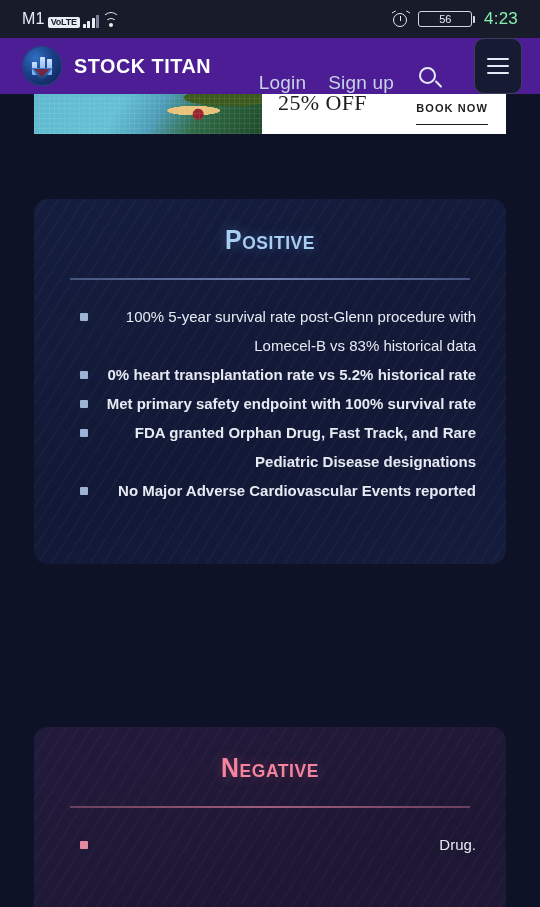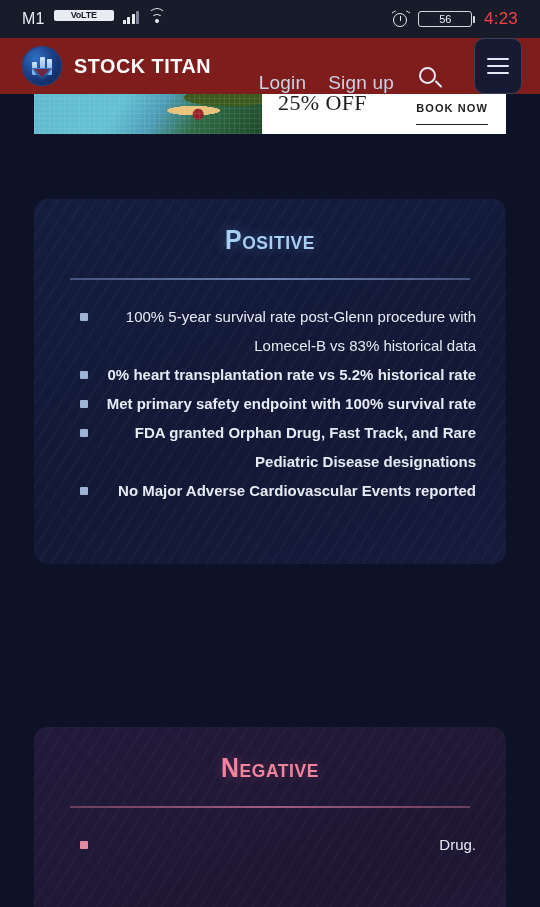--- a/index.html
+++ b/index.html
@@ -21,27 +21,27 @@
     height:38px;
     background:#181c2a;
     display:flex;
     align-items:center;
     padding:0 22px;
     color:#e9ecf3;
     font-size:16px;
     position:relative;
     z-index:40;
   }
-  .sb-left { display:flex; align-items:flex-start; gap:9px; }
+  .sb-left { display:flex; align-items:flex-end; gap:3px; }
   .sb-right { margin-left:auto; display:flex; align-items:center; gap:9px; }
   .carrier { font-size:16px; letter-spacing:.2px; color:#e9ecf3; }
   .volte {
     background:#e9ecf3; color:#181c2a;
     font-size:9px; font-weight:bold;
-    border-radius:2px; padding:1px 17px;
+    border-radius:2px; padding:1px 3px;
     line-height:1.05; letter-spacing:-.2px;
   }
   .bars { display:flex; align-items:flex-end; gap:1.5px; height:14px; }
   .bars i { width:3px; background:#e9ecf3; border-radius:.5px; display:block; }
   .bars i:nth-child(1){height:4px}
   .bars i:nth-child(2){height:7px}
   .bars i:nth-child(3){height:10px}
   .bars i:nth-child(4){height:13px; background:#7c8396}
   .wifi { width:18px; height:14px; position:relative; }
   .wifi span {
@@ -77,26 +77,26 @@
     border:1.6px solid #d3d7e2; border-radius:3px;
     min-width:28px; height:16px;
     display:flex; align-items:center; justify-content:center;
     font-size:11px; color:#e9ecf3; letter-spacing:-.2px;
     padding:0 20px;
   }
   .batt-tip {
     width:2px; height:7px; background:#d3d7e2;
     border-radius:0 1px 1px 0; margin-left:1px;
   }
-  .clock { font-size:17px; color:#ef4444; letter-spacing:.2px; }
+  .clock { font-size:17px; color:#86efac; letter-spacing:.2px; }
 
   
   .header {
     position:absolute; top:38px; left:0; right:0; height:56px;
-    background:#7f1d1d;
+    background:#4c1d95;
     display:flex; align-items:center;
     padding:0 18px 0 22px;
     z-index:30;
   }
   .brand { display:flex; align-items:center; gap:12px; }
   .logo {
     width:40px; height:40px; border-radius:50%;
     background:radial-gradient(circle at 34% 30%, #2f6fc4 0%, #1a3f86 45%, #0a1c46 100%);
     position:relative; flex:none;
     box-shadow:0 0 0 1px #27407a inset;

